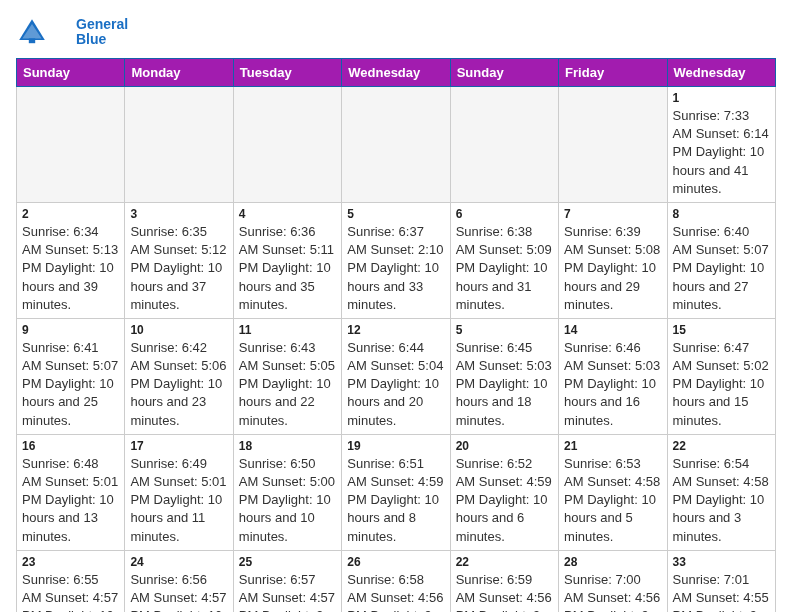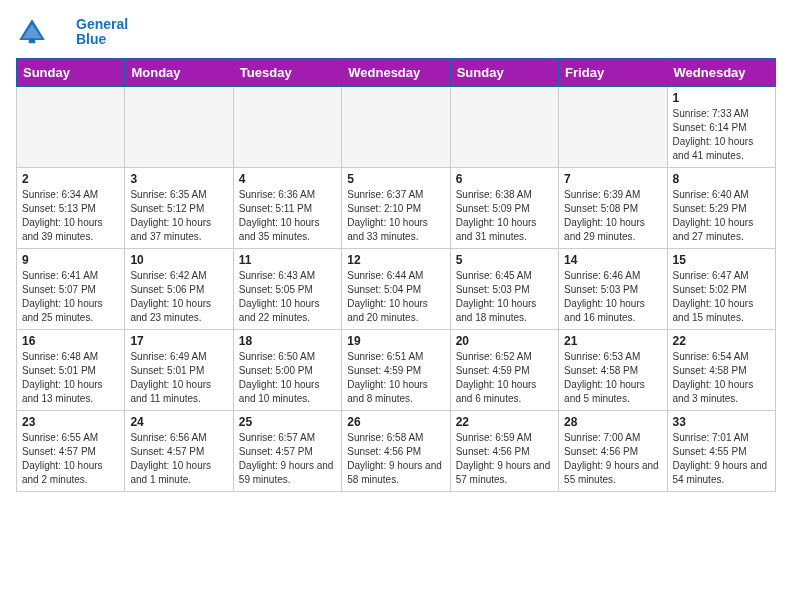--- a/index.html
+++ b/index.html
@@ -76,21 +76,21 @@
       background: #f5f5f5;
     }
     .day-num {
       font-size: 12px;
       font-weight: bold;
       color: #222;
       display: block;
       margin-bottom: 2px;
     }
     .day-info {
-      font-size: 10px;
+      font-size: 13px;
       color: #333;
       line-height: 1.4;
     }
   </style>
 </head>
 <body>
 
 <div class="header-area">
   <div class="logo">
     <svg class="logo-shape" viewBox="0 0 40 40">
@@ -164,21 +164,21 @@
         </td>
         <td>
           <span class="day-num">7</span>
           <div class="day-info">Sunrise: 6:39 AM
 Sunset: 5:08 PM
 Daylight: 10 hours and 29 minutes.</div>
         </td>
         <td>
           <span class="day-num">8</span>
           <div class="day-info">Sunrise: 6:40 AM
-Sunset: 5:29 PM
+Sunset: 5:07 PM
 Daylight: 10 hours and 27 minutes.</div>
         </td>
       </tr>
       <tr>
         <td>
           <span class="day-num">9</span>
           <div class="day-info">Sunrise: 6:41 AM
 Sunset: 5:07 PM
 Daylight: 10 hours and 25 minutes.</div>
         </td>

